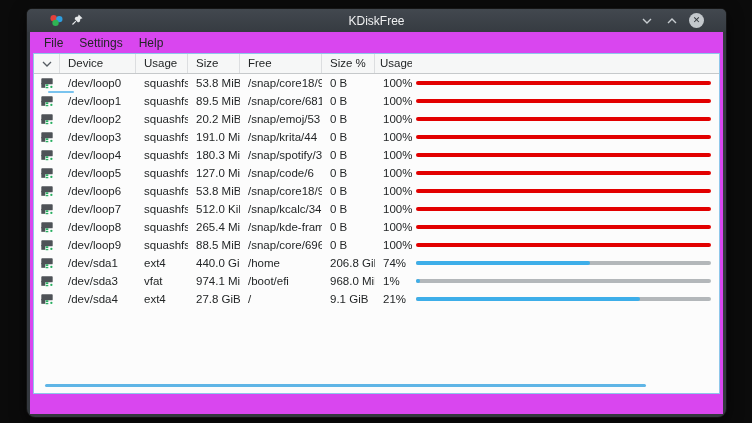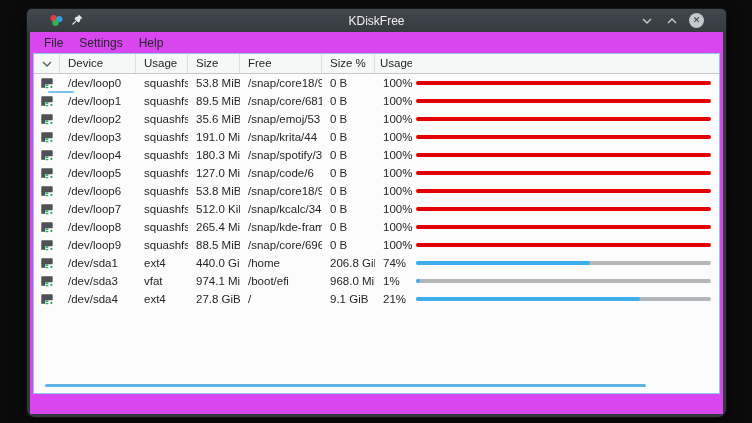--- a/index.html
+++ b/index.html
@@ -190,21 +190,21 @@
       <svg width="14" height="14" viewBox="0 0 16 16">
         <rect x="1.5" y="2.5" width="13" height="7" rx="1" fill="#4e5257"></rect>
         <rect x="1.5" y="8" width="4.5" height="5.5" fill="#4e5257"></rect>
         <rect x="6.5" y="9.5" width="3" height="2" fill="#27ae60"></rect>
         <rect x="6.5" y="12.5" width="3" height="1.5" fill="#27ae60"></rect>
         <circle cx="13" cy="12.5" r="1.3" fill="#27ae60"></circle>
       </svg>
     </div>
     <div class="td">/dev/loop2</div>
     <div class="td">squashfs</div>
-    <div class="td">35.6 MiB</div>
+    <div class="td">20.2 MiB</div>
     <div class="td">/snap/emoj/53</div>
     <div class="td">0 B</div>
     <div class="td">100%</div>
     <div class="td usage-cell">
       <div class="bar-track" style="background: transparent;">
         <div class="bar-fill" style="width: 100%; background: rgb(226, 0, 0);"></div>
       </div>
     </div>
   </div>
           <div class="grid-row trow">

